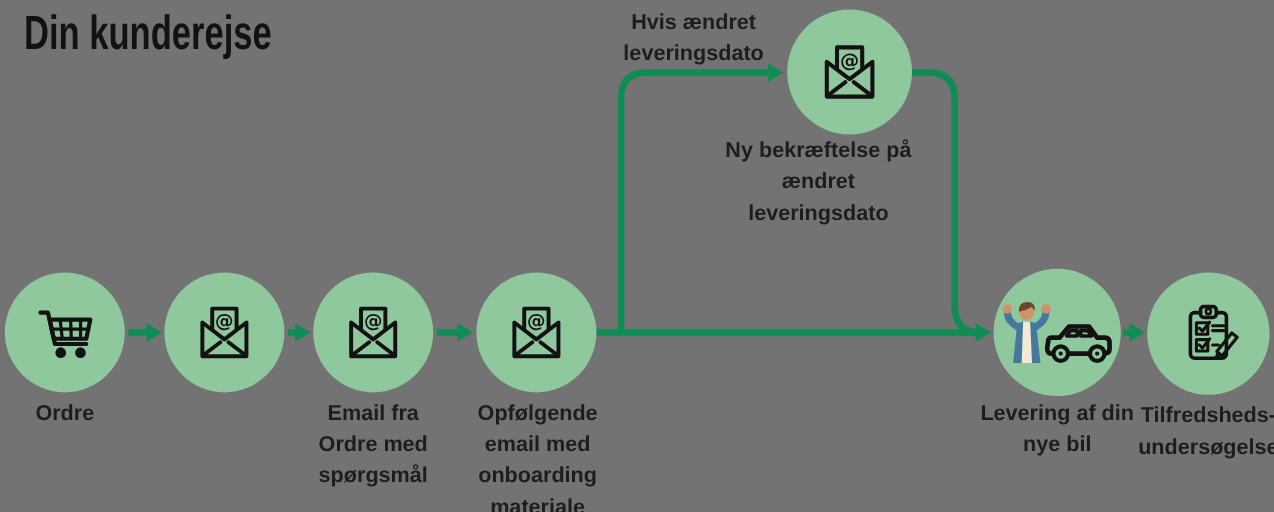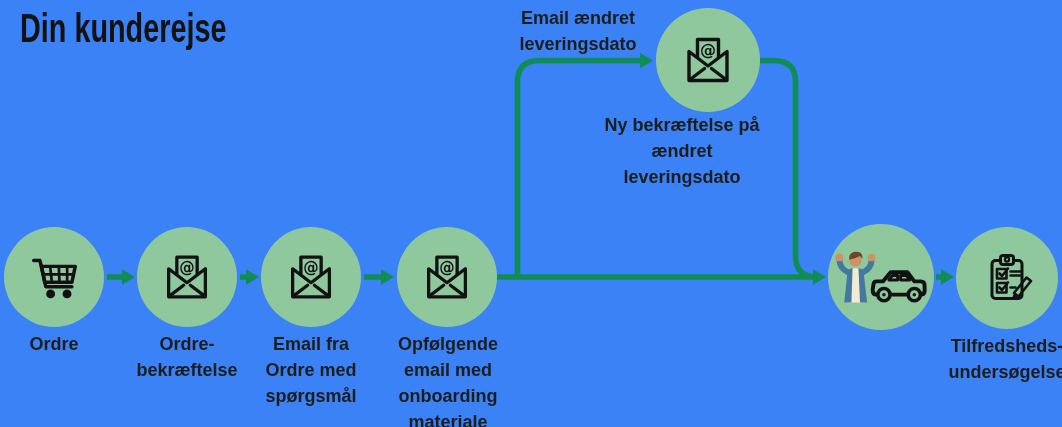--- a/index.html
+++ b/index.html
@@ -3,21 +3,21 @@
 <meta charset="utf-8">
 <style>
   html,body{margin:0;padding:0;}
   body{
     font-family:"Liberation Sans",sans-serif;
     background:#ecf4ed;
   }
   .canvas{
     position:relative;
     width:1062px;height:427px;
-    background:#3b82f6;
+    background:#737373;
     overflow:hidden;
   }
   .title{
     position:absolute;left:20px;top:6px;margin:0;
     font-size:40px;font-weight:800;color:#121212;
     transform:scaleX(0.72);transform-origin:left center;
     letter-spacing:0px;white-space:nowrap;
   }
   .connectors{
     position:absolute;left:0;top:0;z-index:0;
@@ -77,22 +77,20 @@
   <div class="step-label" style="left:-16px;top:331px;width:140px">Ordre</div>
 
   <div class="node" style="left:137px;top:227px">
     <svg width="58" height="58" viewBox="0 0 60 60">
       <path d="M19.5 30 V9.5 H40.5 V30" fill="none" stroke="#121212" stroke-width="3.4" stroke-linejoin="round"></path>
       <text x="30" y="25.5" text-anchor="middle" font-size="16" font-weight="bold" fill="#121212" font-family="'DejaVu Sans',sans-serif">@</text>
       <path d="M11 21.5 L30 36 L49 21.5 V50.5 H11 Z" fill="#90c89e" stroke="#121212" stroke-width="3.4" stroke-linejoin="round"></path>
       <path d="M12 49.5 L26.5 38.5 M48 49.5 L33.5 38.5" fill="none" stroke="#121212" stroke-width="3.4" stroke-linecap="round"></path>
     </svg>
   </div>
-  <div class="step-label" style="left:117px;top:331px;width:140px">Ordre-
-bekræftelse</div>
 
   <div class="node" style="left:261px;top:227px">
     <svg width="58" height="58" viewBox="0 0 60 60">
       <path d="M19.5 30 V9.5 H40.5 V30" fill="none" stroke="#121212" stroke-width="3.4" stroke-linejoin="round"></path>
       <text x="30" y="25.5" text-anchor="middle" font-size="16" font-weight="bold" fill="#121212" font-family="'DejaVu Sans',sans-serif">@</text>
       <path d="M11 21.5 L30 36 L49 21.5 V50.5 H11 Z" fill="#90c89e" stroke="#121212" stroke-width="3.4" stroke-linejoin="round"></path>
       <path d="M12 49.5 L26.5 38.5 M48 49.5 L33.5 38.5" fill="none" stroke="#121212" stroke-width="3.4" stroke-linecap="round"></path>
     </svg>
   </div>
   <div class="step-label" style="left:241px;top:331px;width:140px">Email fra
@@ -105,21 +103,21 @@
       <text x="30" y="25.5" text-anchor="middle" font-size="16" font-weight="bold" fill="#121212" font-family="'DejaVu Sans',sans-serif">@</text>
       <path d="M11 21.5 L30 36 L49 21.5 V50.5 H11 Z" fill="#90c89e" stroke="#121212" stroke-width="3.4" stroke-linejoin="round"></path>
       <path d="M12 49.5 L26.5 38.5 M48 49.5 L33.5 38.5" fill="none" stroke="#121212" stroke-width="3.4" stroke-linecap="round"></path>
     </svg>
   </div>
   <div class="step-label" style="left:378px;top:331px;width:140px">Opfølgende
 email med
 onboarding
 materiale</div>
 
-  <div class="step-label" style="left:503px;top:5px;width:150px">Email ændret
+  <div class="step-label" style="left:503px;top:5px;width:150px">Hvis ændret
 leveringsdato</div>
 
   <div class="node branch" style="left:656px;top:8px">
     <svg width="60" height="60" viewBox="0 0 60 60">
       <path d="M19.5 30 V9.5 H40.5 V30" fill="none" stroke="#121212" stroke-width="3.4" stroke-linejoin="round"></path>
       <text x="30" y="25.5" text-anchor="middle" font-size="16" font-weight="bold" fill="#121212" font-family="'DejaVu Sans',sans-serif">@</text>
       <path d="M11 21.5 L30 36 L49 21.5 V50.5 H11 Z" fill="#90c89e" stroke="#121212" stroke-width="3.4" stroke-linejoin="round"></path>
       <path d="M12 49.5 L26.5 38.5 M48 49.5 L33.5 38.5" fill="none" stroke="#121212" stroke-width="3.4" stroke-linecap="round"></path>
     </svg>
   </div>
@@ -146,20 +144,22 @@
         <path d="M45 50 Q41.5 50 41.5 45 L42.5 38.5 Q43 36.5 45.5 36.5 H52 L60 27 H77 L84 36.5 H90.5 Q94.5 36.5 94.5 41 V46 Q94.5 50 90.5 50 Z"></path>
         <path d="M61.5 30.5 L58 35 H67 V30.5 Z" stroke-width="3"></path>
         <path d="M70 30.5 H76 L79.3 35 H70 Z" stroke-width="3"></path>
       </g>
       <circle cx="53" cy="50" r="6.2" fill="#90c89e" stroke="#121212" stroke-width="3.6"></circle>
       <circle cx="53" cy="50" r="1.8" fill="#121212"></circle>
       <circle cx="84" cy="50" r="6.2" fill="#90c89e" stroke="#121212" stroke-width="3.6"></circle>
       <circle cx="84" cy="50" r="1.8" fill="#121212"></circle>
     </svg>
   </div>
+  <div class="step-label" style="left:797px;top:331px;width:168px">Levering af din
+nye bil</div>
 
   <div class="node" style="left:956px;top:227px;width:102px;height:102px">
     <svg width="60" height="60" viewBox="0 0 60 60">
       <g stroke="#121212" fill="none" stroke-linejoin="round" stroke-linecap="round">
         <rect x="15" y="12.5" width="30" height="38" rx="3.5" stroke-width="3"></rect>
         <rect x="23.5" y="7.5" width="13" height="9" rx="2.5" fill="#90c89e" stroke-width="3"></rect>
         <circle cx="30" cy="11.5" r="2.1" stroke-width="2.2"></circle>
         <rect x="20" y="21" width="9.5" height="9.5" stroke-width="2.6"></rect>
         <path d="M22.5 25.5 L25 28 L31 20.5" stroke-width="2.6"></path>
         <path d="M33.5 23.5 H43 M33.5 27.5 H43" stroke-width="2.6"></path>

